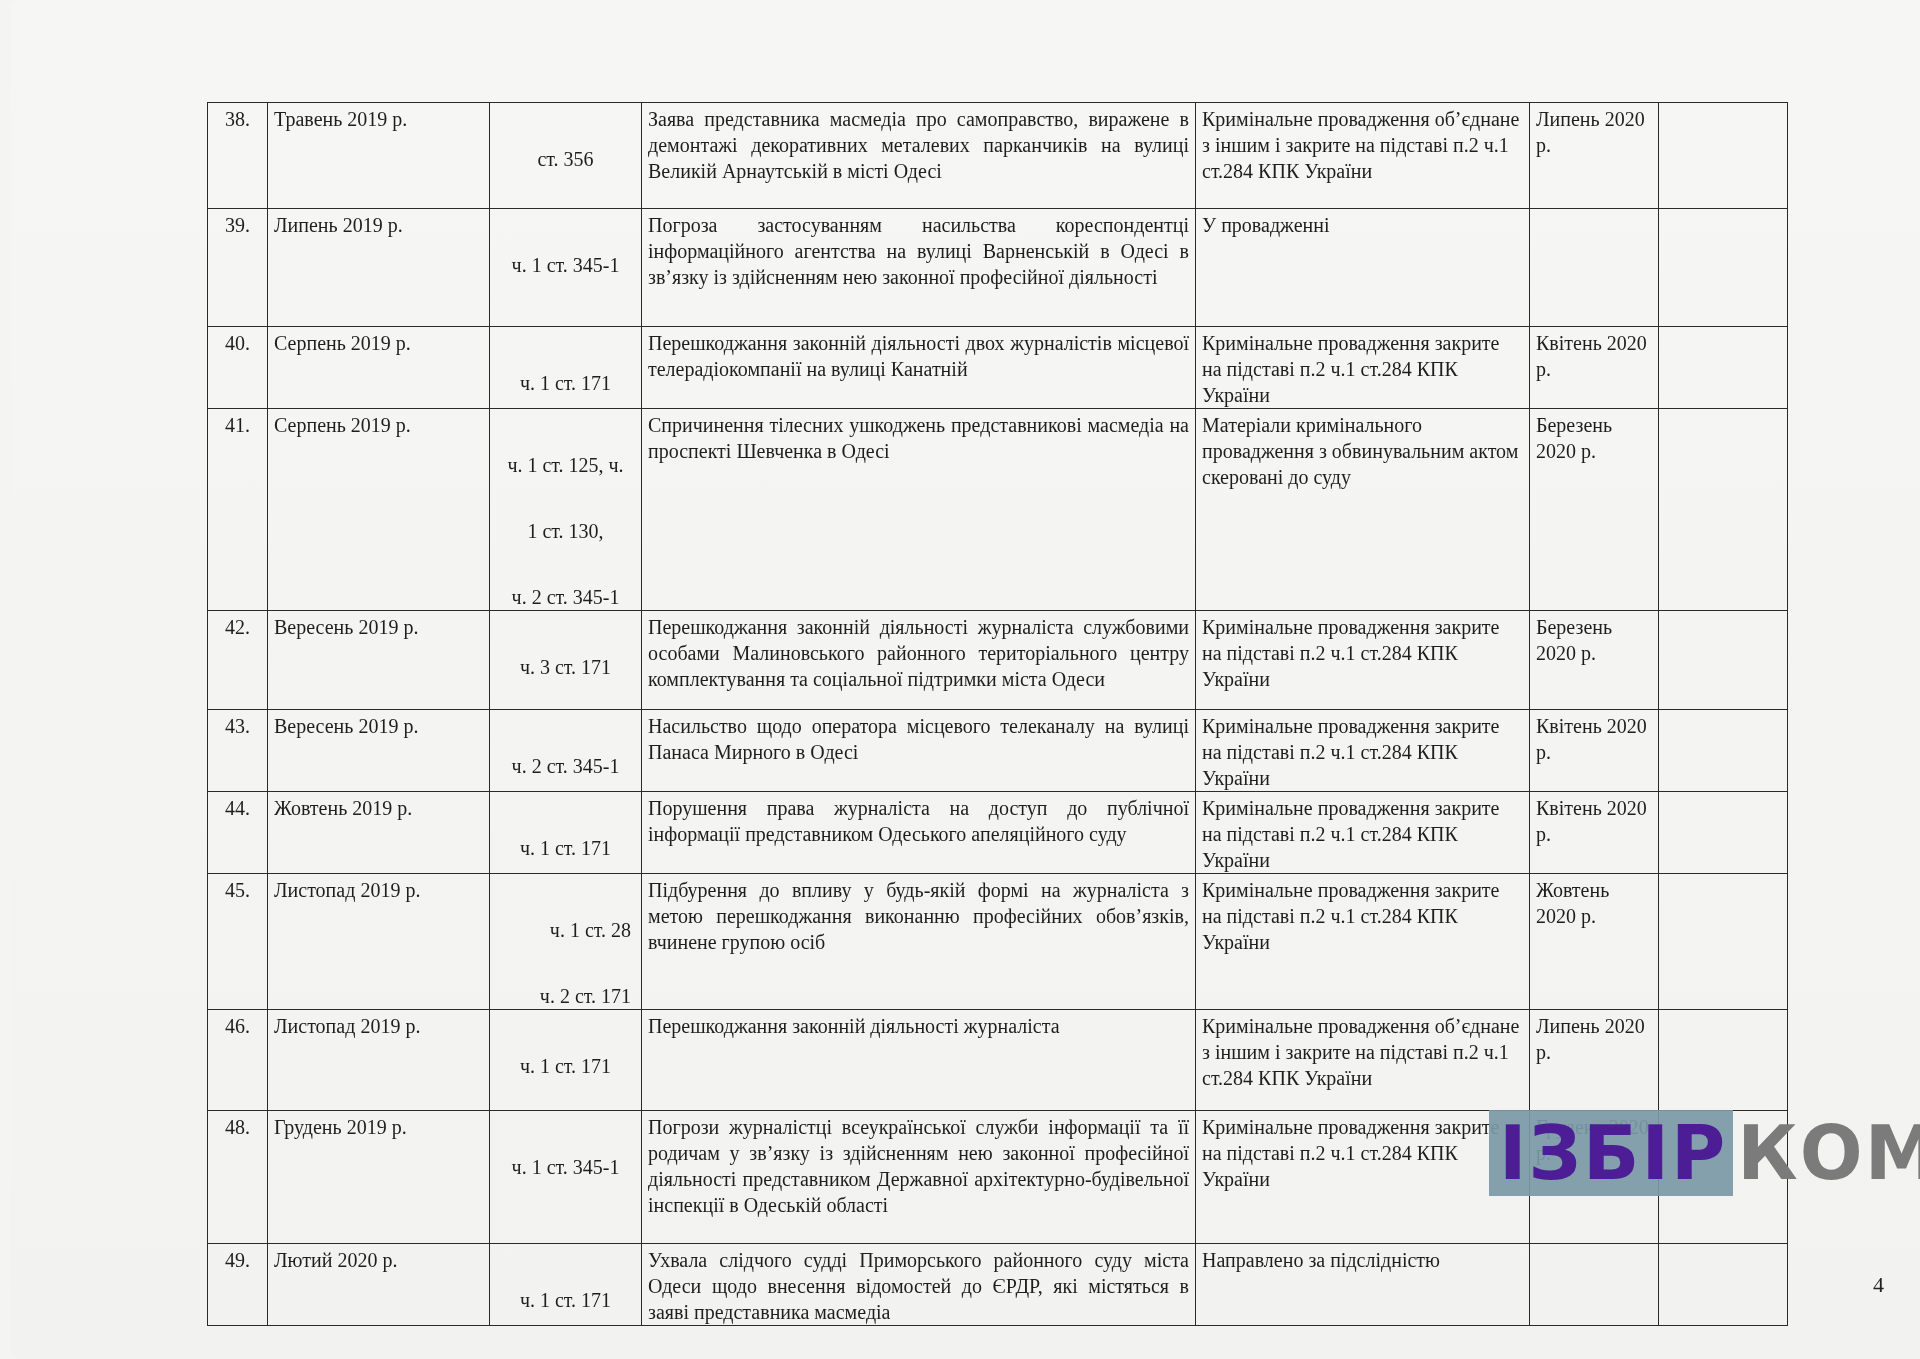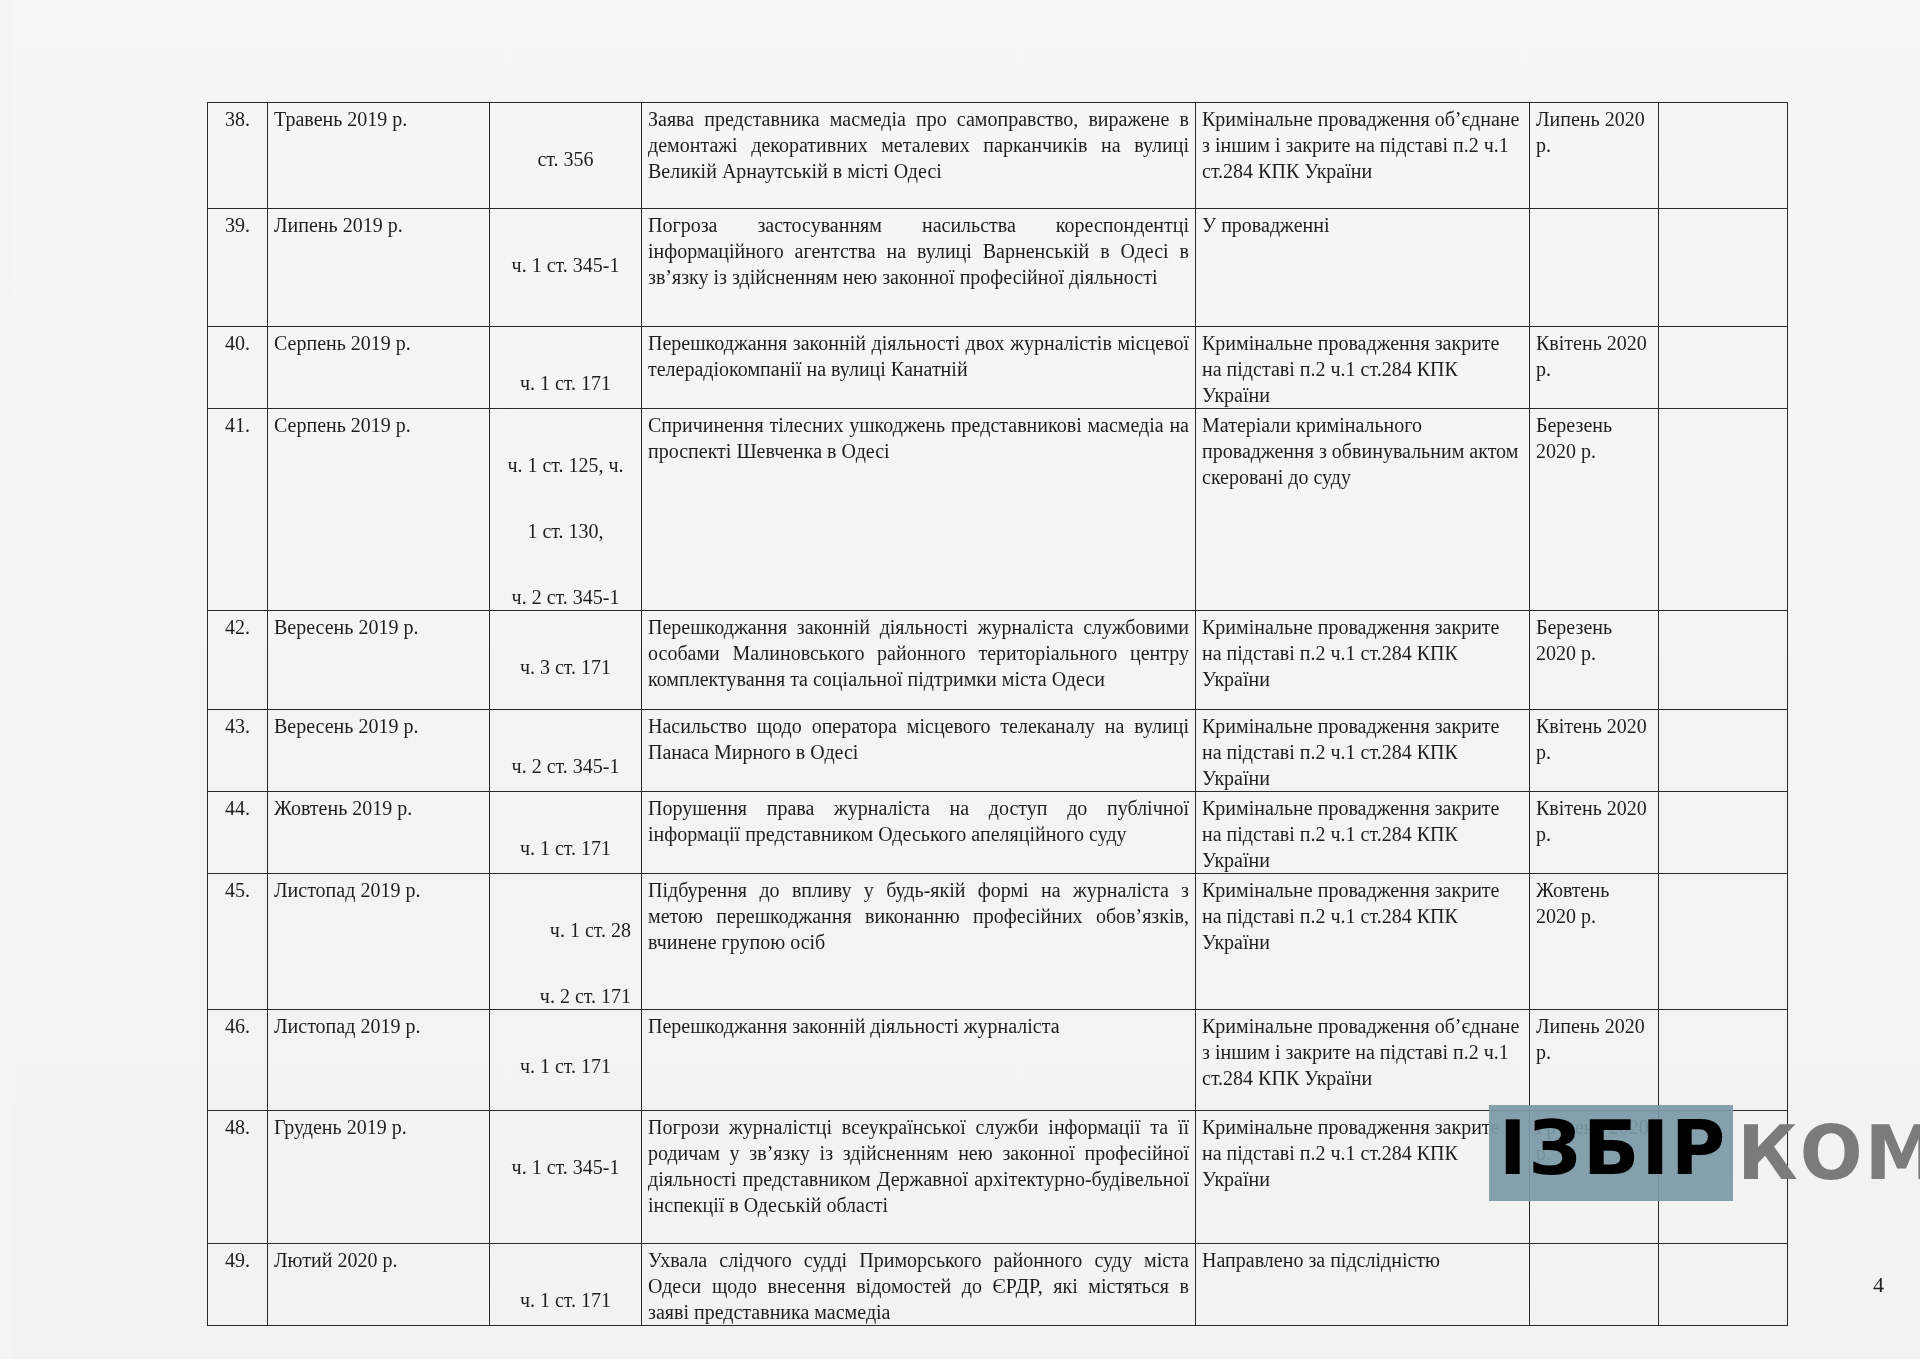--- a/index.html
+++ b/index.html
@@ -45,23 +45,23 @@
     height: 86px;
     display: flex; align-items: center;
     font-family: "DejaVu Sans", "Liberation Sans", sans-serif;
     font-weight: bold;
     font-size: 74px;
     letter-spacing: 2px;
     pointer-events: none;
   }
   .logo .left {
     background: rgba(122, 153, 166, 0.92);
-    color: #000000;
+    color: #4c1d95;
     padding: 0 6px 0 10px;
-    height: 96px; line-height: 86px;
+    height: 86px; line-height: 86px;
   }
   .logo .right {
     color: #7b7b7b;
     padding-left: 4px;
     height: 86px; line-height: 86px;
   }
   .page-number {
     position: absolute;
     left: 1862px; top: 1272px;
     font-size: 22px;

